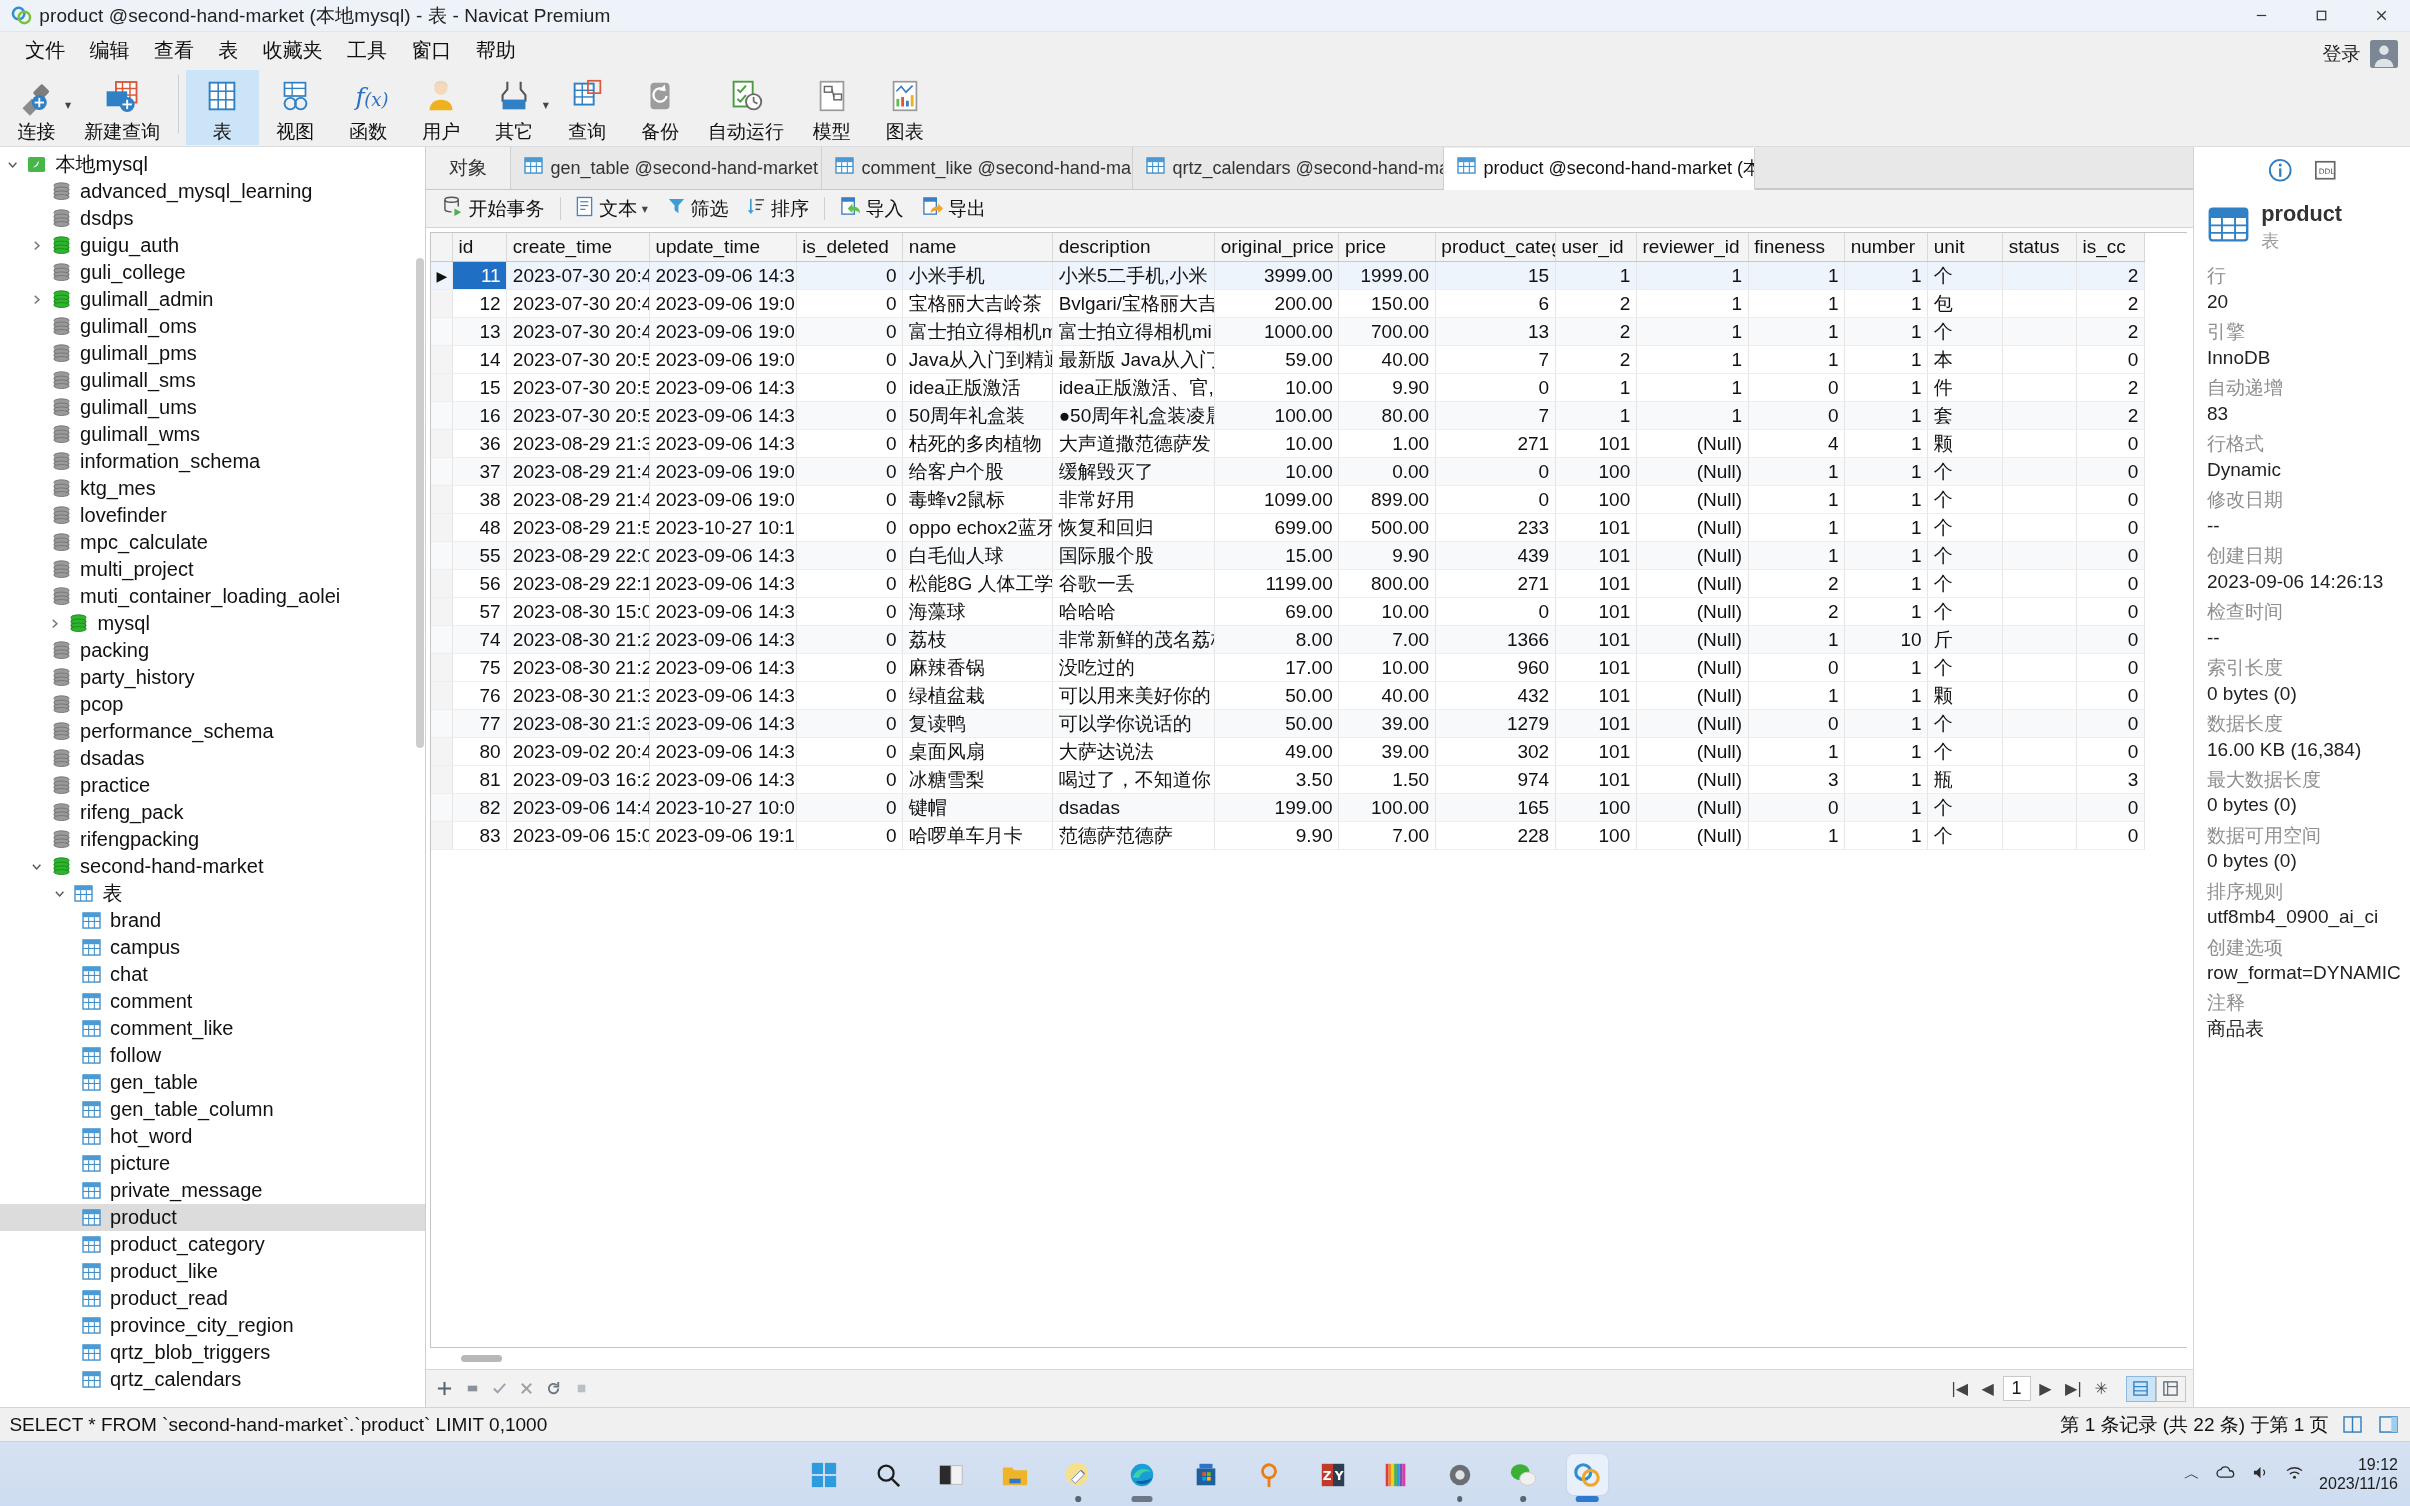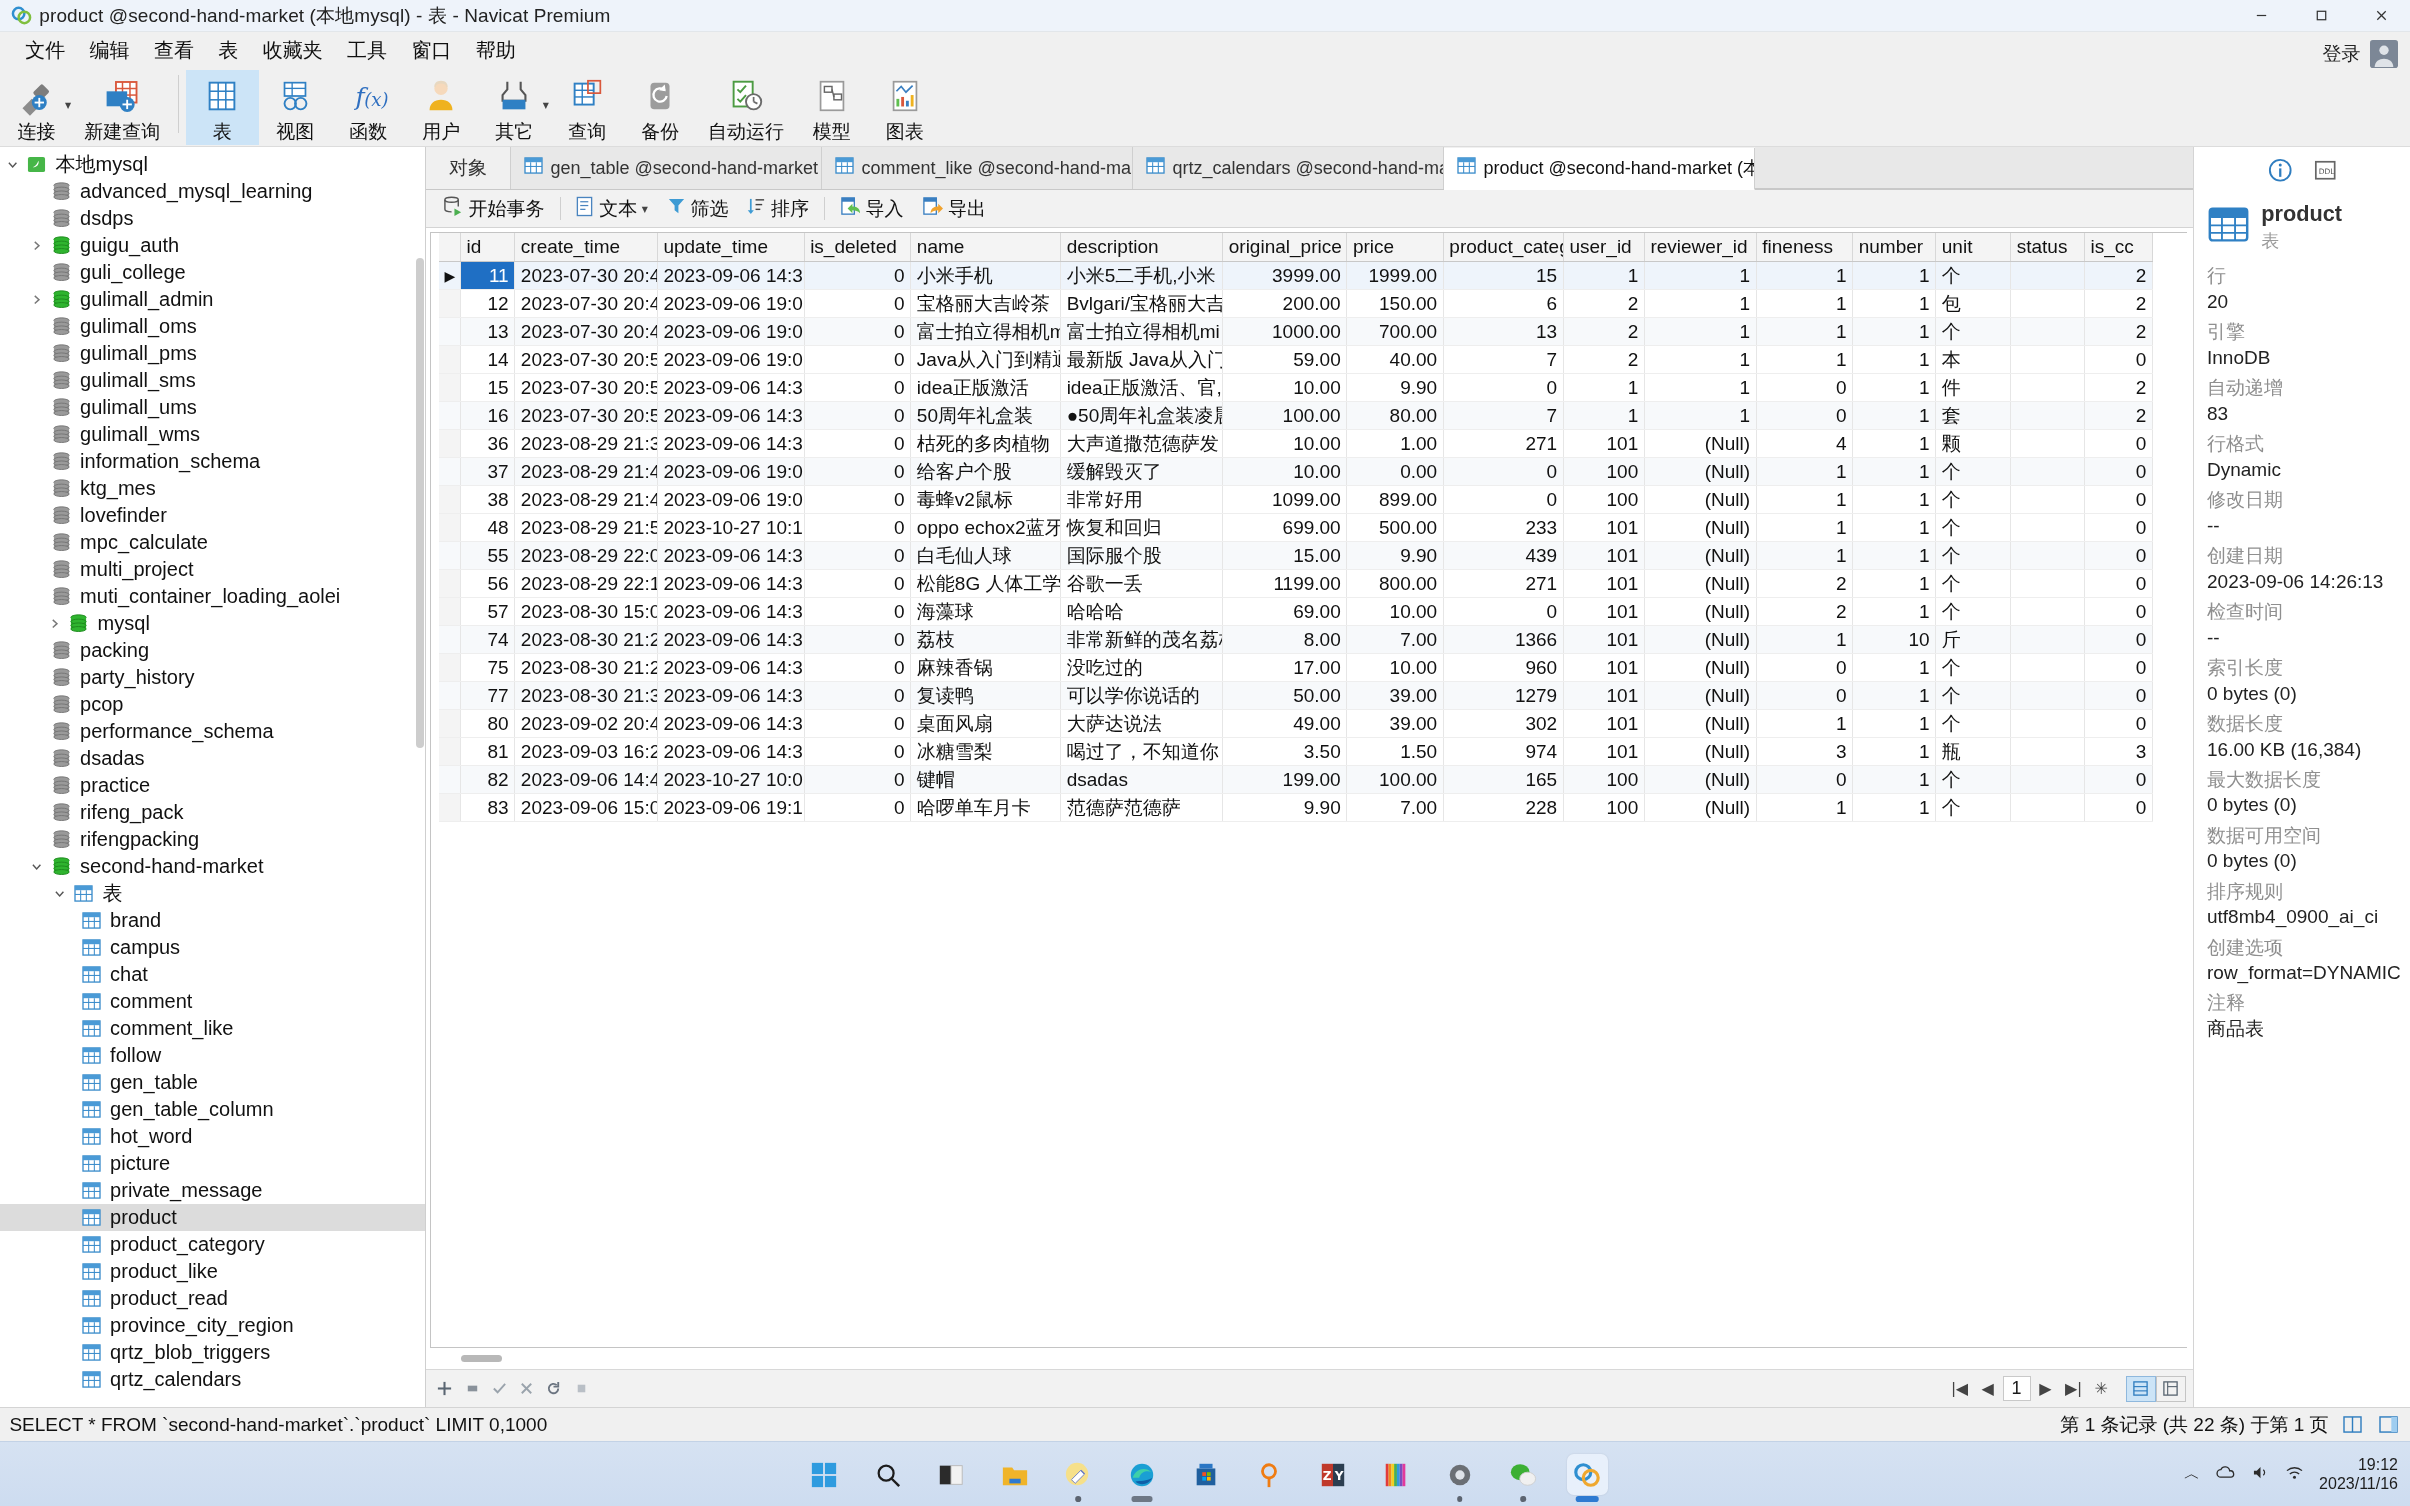--- a/index.html
+++ b/index.html
@@ -67,21 +67,21 @@
   }
   .tab.active { background:#fff; color:#111; border-bottom:0.9px solid #fff; position:relative; top:0.9px;}
   .tabtail { flex:1 1 auto; background:#e8e8e8; height:42px; border-bottom:0.9px solid #c8c8c8;}
 
   .gridtools { height:38px; background:#f2f2f2; display:flex; align-items:center; gap:0; border-bottom:0.9px solid #d4d4d4; flex:0 0 38px; padding-left:7.5px;}
   .gt { display:flex; align-items:center; gap:4.7px; padding:2.8px 9.4px; font-size:19px; color:#111; white-space:nowrap;}
   .gtsep { width:0.9px; height:22.6px; background:#cfcfcf; margin:0 5.6px;}
 
   .gridwrap { flex:1 1 auto; display:flex; flex-direction:column; min-height:0; background:#fff; position:relative; padding:3.8px 0 0 3.8px;}
   .gridbox { flex:1 1 auto; border:0.9px solid #c4c4c4; border-right:none; margin-right:5.6px; overflow:hidden; position:relative; background:#fff;}
-  table.grid { border-collapse:collapse; table-layout:fixed; width:1714px; font-size:19px;margin-left:8px;}
+  table.grid { border-collapse:collapse; table-layout:fixed; width:1714px; font-size:19px;}
   table.grid th {
     height:29px; background:#f4f4f4; border-right:0.9px solid #d8d8d8; border-bottom:0.9px solid #c8c8c8;
     font-weight:normal; color:#111; text-align:left; padding:0 5.6px; overflow:hidden; white-space:nowrap; font-size:19px;
   }
   table.grid td {
     height:28px; border-right:0.9px solid #e6e6e6; border-bottom:0.9px solid #eeeeee;
     padding:0 5.6px; overflow:hidden; white-space:nowrap; color:#111;
   }
   table.grid tr.alt td { background:#f7f9fb; }
   td.num { text-align:right; }
@@ -1374,20 +1374,39 @@
                   <td class="num" style="width:94px">10.00</td>
                   <td class="num" style="width:117px">960</td>
                   <td class="num" style="width:79px">101</td>
                   <td class="nullv" style="width:109px">(Null)</td>
                   <td class="num" style="width:94px">0</td>
                   <td class="num" style="width:81px">1</td>
                   <td class="" style="width:73px">个</td>
                   <td class="" style="width:72px"></td>
                   <td class="num" style="width:66px">0</td>
                 </tr>
+                <tr class="">
+    <td class="rowmark"></td>
+                  <td class="num idcell" style="width:53px">76</td>
+                  <td class="" style="width:139px">2023-08-30 21:3</td>
+                  <td class="" style="width:143px">2023-09-06 14:3</td>
+                  <td class="num" style="width:104px">0</td>
+                  <td class="" style="width:146px">绿植盆栽</td>
+                  <td class="" style="width:158px">可以用来美好你的</td>
+                  <td class="num" style="width:121px">50.00</td>
+                  <td class="num" style="width:94px">40.00</td>
+                  <td class="num" style="width:117px">432</td>
+                  <td class="num" style="width:79px">101</td>
+                  <td class="nullv" style="width:109px">(Null)</td>
+                  <td class="num" style="width:94px">1</td>
+                  <td class="num" style="width:81px">1</td>
+                  <td class="" style="width:73px">颗</td>
+                  <td class="" style="width:72px"></td>
+                  <td class="num" style="width:66px">0</td>
+                </tr>
                 <tr class="alt">
     <td class="rowmark"></td>
                   <td class="num idcell" style="width:53px">77</td>
                   <td class="" style="width:139px">2023-08-30 21:3</td>
                   <td class="" style="width:143px">2023-09-06 14:3</td>
                   <td class="num" style="width:104px">0</td>
                   <td class="" style="width:146px">复读鸭</td>
                   <td class="" style="width:158px">可以学你说话的</td>
                   <td class="num" style="width:121px">50.00</td>
                   <td class="num" style="width:94px">39.00</td>

